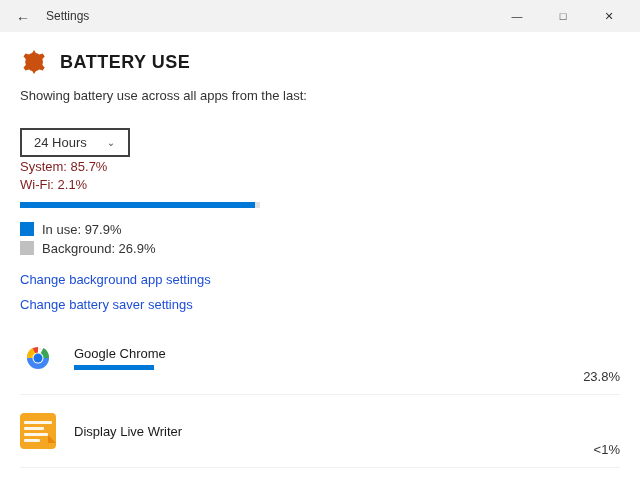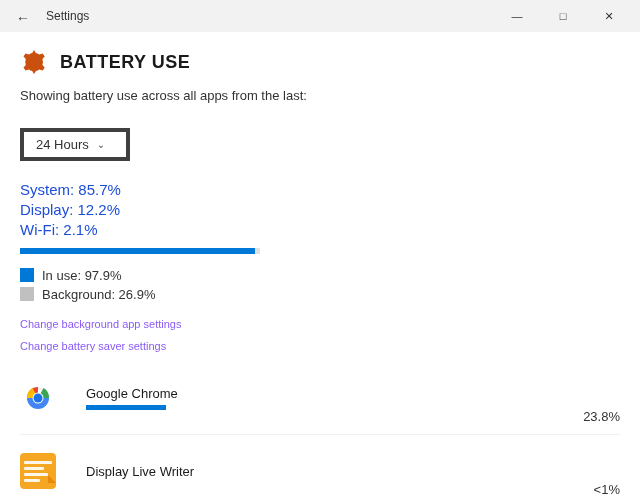--- a/index.html
+++ b/index.html
@@ -97,40 +97,40 @@
       padding: 0 20px;
     }
     .showing-text {
       font-size: 13px;
       color: #333;
       margin-bottom: 25px;
     }
     .dropdown-btn {
       display: flex;
       align-items: center;
-      gap: 8px;
-      border: 4px solid #404040;
+      gap: 20px;
+      border: 2px solid #404040;
       padding: 5px 12px;
       font-size: 13px;
       color: #333;
       cursor: pointer;
       background: #fff;
       min-width: 110px;
-      margin-bottom: 20px;
+      margin-bottom: 2px;
     }
     .dropdown-arrow {
       font-size: 10px;
       color: #555;
     }
     .stats-block {
       margin-bottom: 10px;
     }
     .stat-line {
-      font-size: 15px;
-      color: #1d4ed8;
+      font-size: 13px;
+      color: #7f1d1d;
       margin-bottom: 3px;
     }
     .progress-bar-container {
       width: 240px;
       height: 6px;
       background: #e0e0e0;
       margin: 10px 0 14px 0;
       border-radius: 0;
     }
     .progress-bar-fill {
@@ -154,37 +154,37 @@
     .usage-indicator.gray {
       background: #c0c0c0;
     }
     .usage-label {
       font-size: 13px;
       color: #333;
     }
     .link-btn {
       background: none;
       border: none;
-      color: #8b5cf6;
-      font-size: 11px;
+      color: #1d4ed8;
+      font-size: 13px;
       cursor: pointer;
       text-align: left;
       padding: 0;
       margin-bottom: 10px;
       display: block;
     }
     .app-list {
       padding: 0 20px;
     }
     .app-item {
       display: flex;
       align-items: center;
       padding: 10px 0;
       border-bottom: 1px solid #f0f0f0;
-      gap: 30px;
+      gap: 18px;
     }
     .app-icon {
       width: 36px;
       height: 36px;
       flex-shrink: 0;
       border-radius: 4px;
       display: flex;
       align-items: center;
       justify-content: center;
       overflow: hidden;
@@ -249,21 +249,20 @@
       <div class="section">
         <p class="showing-text">Showing battery use across all apps from the last:</p>
 
         <button class="dropdown-btn">
           <span>24 Hours</span>
           <span class="dropdown-arrow">⌄</span>
         </button>
 
         <div class="stats-block">
           <div class="stat-line">System: 85.7%</div>
-          <div class="stat-line">Display: 12.2%</div>
           <div class="stat-line">Wi-Fi: 2.1%</div>
         </div>
 
         <div class="progress-bar-container">
           <div class="progress-bar-fill" style="width: 97.9%"></div>
         </div>
 
         <div class="usage-row">
           <div class="usage-indicator blue"></div>
           <span class="usage-label">In use: 97.9%</span>

